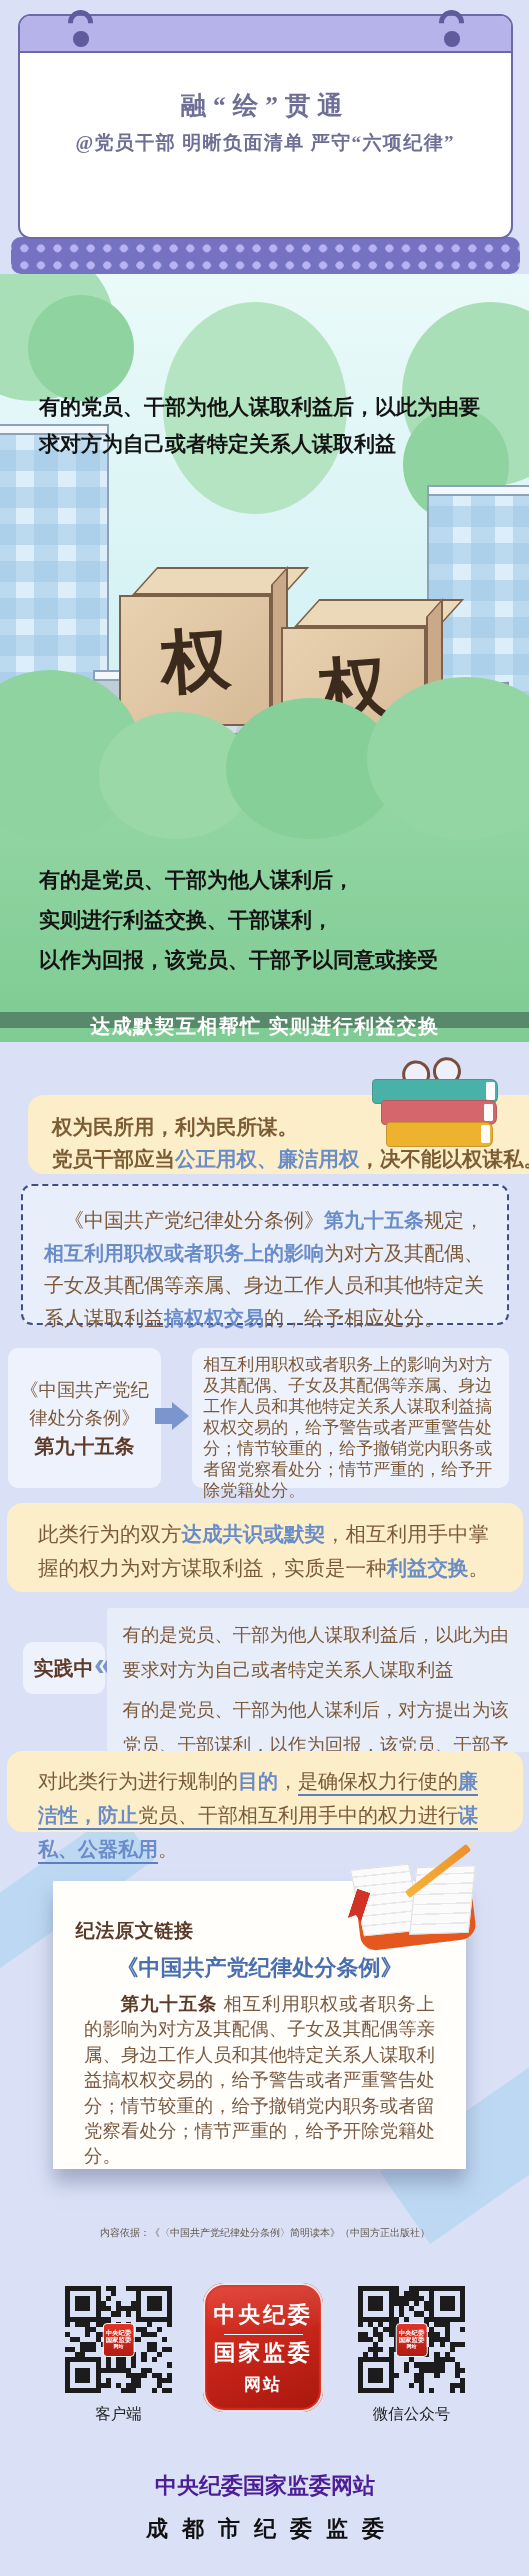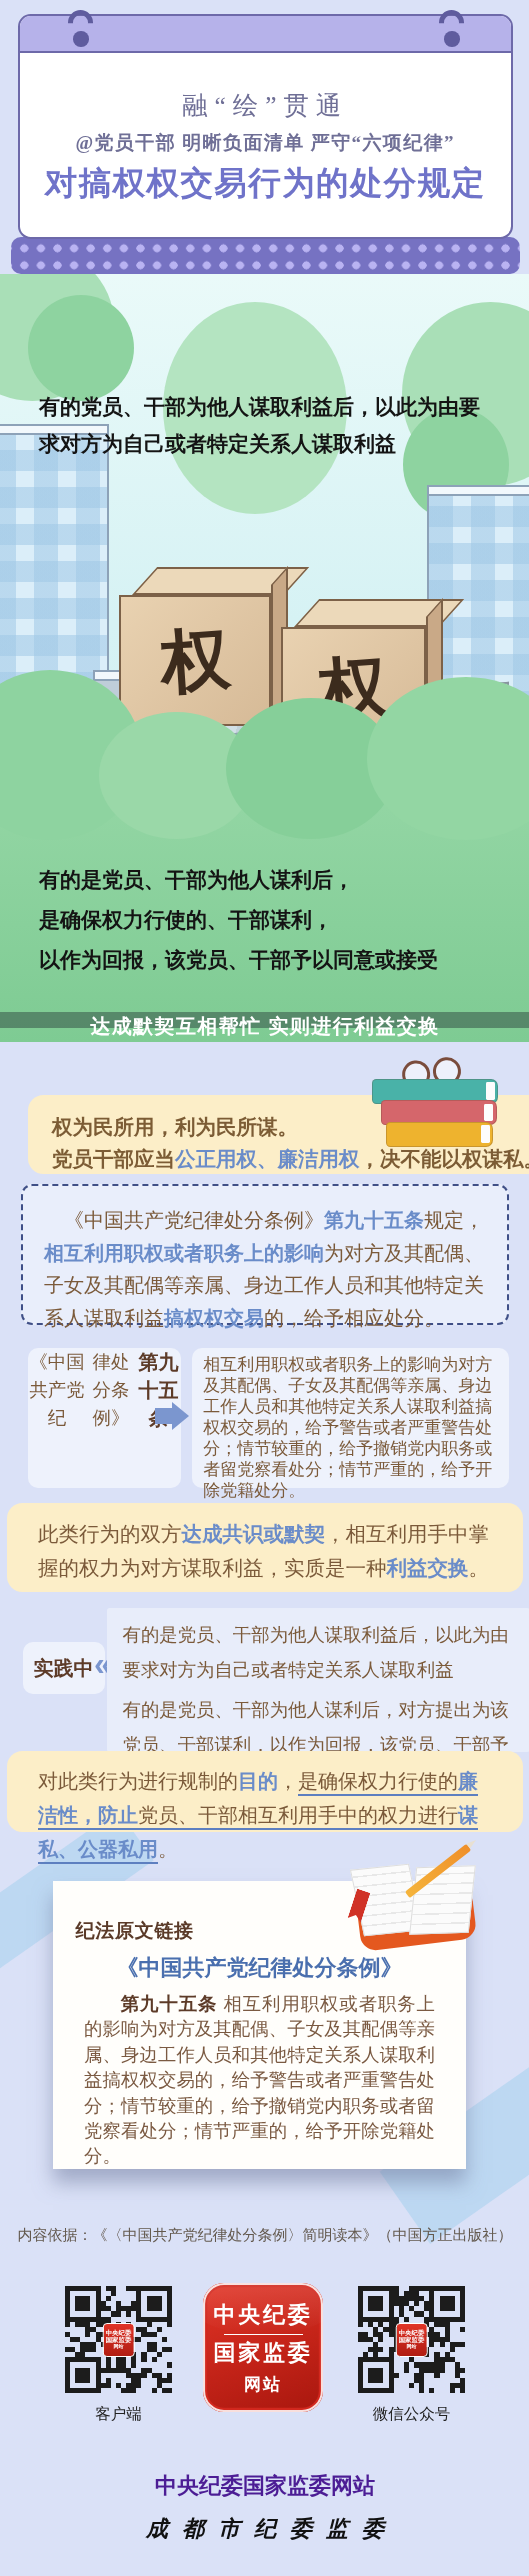--- a/index.html
+++ b/index.html
@@ -8,21 +8,21 @@
 
   
   .header-card{position:absolute;left:17.7px;top:14px;width:495px;height:225px;background:#fff;
     border:2.1px solid #6d69a9;border-radius:12.7px;overflow:hidden;z-index:3;}
   .header-band{position:absolute;left:0;top:0;right:0;height:37px;background:#b6b2ea;border-bottom:2.1px solid #6d69a9;}
   .hook{position:absolute;z-index:4;}
   .hook-arc{position:absolute;width:25.4px;height:25.4px;border:5px solid #5f5c9e;border-radius:50%;
     clip-path:inset(0 0 48% 0);left:0;top:0;}
   .hook-dot{position:absolute;width:15.5px;height:15.5px;border-radius:50%;background:#5f5c9e;left:5px;top:21px;}
   .h-line1{position:absolute;left:0;right:0;top:73px;text-align:center;
-    font-family:"Liberation Serif","DejaVu Serif",serif;font-size:25.4px;font-weight:400;color:#6f6f96;letter-spacing:7px;}
+    font-family:"Liberation Serif","DejaVu Serif",serif;font-size:25.4px;font-weight:700;color:#6f6f96;letter-spacing:7px;}
   .h-line2{position:absolute;left:0;right:0;top:114px;text-align:center;
     font-family:"Liberation Serif","DejaVu Serif",serif;font-size:19px;font-weight:700;color:#6f6f96;letter-spacing:1.4px;}
   .h-title{position:absolute;left:0;right:0;top:146px;text-align:center;
     font-size:32.5px;font-weight:900;color:#6f73c9;letter-spacing:1.4px;}
   .dot-band{position:absolute;left:10.6px;top:237px;width:509px;height:37px;background:#7672c2;border-radius:10px;z-index:2;
     background-image:radial-gradient(circle,#b9b3f2 0 3.9px,transparent 4.2px);background-size:16.6px 17px;background-position:5px 2.8px;}
 
   
   .illus{position:absolute;left:0;top:274px;width:530px;height:768px;overflow:hidden;
     background:linear-gradient(180deg,#eafaf9 0%,#d6f2f4 45%,#cfeff1 100%);}
@@ -61,21 +61,21 @@
   .bk{position:relative;height:25px;border-radius:4.2px 7px 7px 4.2px;margin-top:-3.5px;border:1.4px solid rgba(90,60,40,.25);}
   .bk::after{content:"";position:absolute;right:2.1px;top:2.8px;bottom:2.8px;width:9.2px;background:#fdfdfd;border-radius:1.4px;}
   .bk-teal{width:126px;background:#49b2a8;margin-left:7px;}
   .bk-red{width:116px;background:#d5666b;margin-left:15.5px;}
   .bk-yellow{width:107px;background:#eeb32e;margin-left:21px;}
   .intro-card{left:28px;top:1095px;width:526px;height:79px;padding:15.5px 0 0 24px;line-height:32.5px;font-weight:700;color:#7c5c35;}
   .dashed-card{position:absolute;left:21px;top:1184px;width:488px;height:141px;background:#e9eefb;
     border:2.1px dashed #3f4f86;border-radius:11.3px;padding:18.4px 21px 0 21px;color:#7b5a3a;
     font-size:20px;line-height:32.5px;text-indent:1em;z-index:2;}
   .wcard{position:absolute;background:#eef2fc;border-radius:10px;color:#7b5a3a;z-index:2;}
-  .art-left{left:28px;top:1348px;width:153px;height:140px;display:flex;justify-content:center;
+  .art-left{left:8px;top:1348px;width:153px;height:140px;display:flex;flex-direction:column;justify-content:center;
     text-align:center;font-size:18.4px;line-height:28px;}
   .art-left b{color:#5d3b28;font-size:20px;}
   .arrow{position:absolute;left:155px;top:1402px;z-index:2;}
   .arrow i{position:absolute;left:0;top:6.4px;width:17px;height:15.5px;background:#7b96cf;}
   .arrow u{position:absolute;left:17px;top:0;width:0;height:0;border-top:14px solid transparent;
     border-bottom:14px solid transparent;border-left:17px solid #7b96cf;}
   .art-right{left:192px;top:1348px;width:317px;height:140px;padding:6.4px 11.3px;font-size:17px;line-height:21px;}
   .essence-card{left:7px;top:1503px;width:516px;height:89px;padding:14px 28px 0 31px;line-height:34px;}
   .prac-label{left:22.6px;top:1642px;width:82px;height:52px;display:grid;place-items:center;
     font-size:20px;font-weight:700;color:#5d3b28;}
@@ -99,21 +99,21 @@
     background-image:repeating-linear-gradient(0deg,transparent 0 8.5px,#e8e8e8 8.5px 10px);}
   .ob-left{left:5.7px;transform:rotate(-12deg) skewY(6deg);}
   .ob-right{left:61px;transform:rotate(6deg) skewY(-8deg);}
   .ob-ribbon{position:absolute;left:0px;top:30px;width:14px;height:31px;background:#d03226;transform:rotate(18deg);
     clip-path:polygon(0 0,100% 0,100% 100%,50% 82%,0 100%);}
   .ob-pencil{position:absolute;right:1.4px;top:7px;width:78px;height:7.8px;background:linear-gradient(90deg,#f5b43c,#ef8f2a);
     transform:rotate(-38deg);border-radius:2.1px;}
   .ob-pencil::after{content:"";position:absolute;right:-10px;top:0;border-top:3.9px solid transparent;
     border-bottom:3.9px solid transparent;border-left:10px solid #e8e0d2;}
 
-  .source-line{position:absolute;left:0;right:0;top:2226px;text-align:center;font-size:15px;color:#63594e;z-index:2;}
+  .source-line{position:absolute;left:0;right:0;top:2226px;text-align:center;font-size:10px;color:#63594e;z-index:2;}
 
   
   .qr{position:absolute;width:107px;height:107px;display:grid;grid-template-columns:repeat(21,1fr);
     grid-template-rows:repeat(21,1fr);gap:0;z-index:2;}
   .qr .qm{background:#1c1c1c;}
   .qr-badge{position:absolute;left:50%;top:50%;transform:translate(-50%,-50%);width:32.5px;height:34px;
     background:linear-gradient(180deg,#e03428,#b01c12);border-radius:4.2px;border:1.4px solid #fff;
     display:flex;flex-direction:column;align-items:center;justify-content:center;z-index:3;}
   .qr-badge div{color:#fff;font-family:"Liberation Serif","DejaVu Serif",serif;font-weight:700;font-size:6.4px;line-height:7.8px;white-space:nowrap;}
   .qr-badge .bl3{font-size:5px;line-height:6.4px;}
@@ -122,32 +122,31 @@
     background:linear-gradient(160deg,#e23527 0%,#c32318 55%,#a8170e 100%);
     box-shadow:inset 0 0 0 2.1px rgba(255,255,255,.85),inset 0 0 0 4.2px rgba(210,40,30,1);
     display:flex;flex-direction:column;align-items:center;padding-top:18.4px;overflow:hidden;}
   .app-logo::after{content:"";position:absolute;left:-30%;top:-55%;width:160%;height:95%;border-radius:50%;
     background:linear-gradient(180deg,rgba(255,255,255,.26),rgba(255,255,255,0));}
   .logo-line{color:#fff;font-family:"Liberation Serif","DejaVu Serif",serif;font-weight:700;font-size:22px;letter-spacing:2.8px;line-height:28px;z-index:1;}
   .logo-divider{width:79px;height:1.4px;background:#fff;margin:4.2px 0;z-index:1;}
   .logo-line3{color:#fff;font-family:"Liberation Serif","DejaVu Serif",serif;font-weight:700;font-size:17px;letter-spacing:2.1px;margin-top:5.7px;z-index:1;}
   .footer1{position:absolute;left:0;right:0;top:2471px;text-align:center;font-size:22px;font-weight:900;color:#4c1d95;z-index:2;}
   .footer2{position:absolute;left:0;right:0;top:2514px;text-align:center;font-size:22px;font-weight:900;color:#111;
-    letter-spacing:14px;text-indent:14px;z-index:2;font-style:italic;}
+    letter-spacing:14px;text-indent:14px;z-index:2;}
 </style>
 </head>
 <body>
 
 <div id="page">
 
   <div class="header-card">
     <div class="header-band"></div>
     <div class="h-line1">融“绘”贯通</div>
     <div class="h-line2">@党员干部 明晰负面清单 严守“六项纪律”</div>
-    <div class="h-title">对搞权权交易行为的处分规定</div>
   </div>
   <div class="hook" style="left:68px;top:10px">
     <i class="hook-arc"></i>
     <i class="hook-dot"></i>
   </div>
   <div class="hook" style="left:439px;top:10px">
     <i class="hook-arc"></i>
     <i class="hook-dot"></i>
   </div>
   <div class="dot-band"></div>
@@ -188,21 +187,21 @@
 
     <div class="green-band"></div>
     <div class="blob" style="left:-42px;top:396px;width:184px;height:170px;background:#8ed3a0;z-index:6"></div>
     <div class="blob" style="left:99px;top:438px;width:155px;height:127px;background:#9ad8a8;z-index:6"></div>
     <div class="blob" style="left:226px;top:424px;width:170px;height:141px;background:#86cf99;z-index:6"></div>
     <div class="blob" style="left:367px;top:403px;width:198px;height:163px;background:#93d6a3;z-index:6"></div>
 
     <div class="illus-cap cap-top">有的党员、干部为他人谋取利益后，以此为由要求对方为自己或者特定关系人谋取利益</div>
     <div class="illus-cap cap-bottom">
       <div>有的是党员、干部为他人谋利后，</div>
-      <div>是确保权力行使的、干部谋利，</div>
+      <div>实则进行利益交换、干部谋利，</div>
       <div>以作为回报，该党员、干部予以同意或接受</div>
     </div>
     <div class="illus-banner">达成默契互相帮忙 实则进行利益交换</div>
   </div>
 
   <div class="books">
     <div class="glasses"><i></i><i></i></div>
     <div class="bk bk-teal"></div>
     <div class="bk bk-red"></div>
     <div class="bk bk-yellow"></div>

